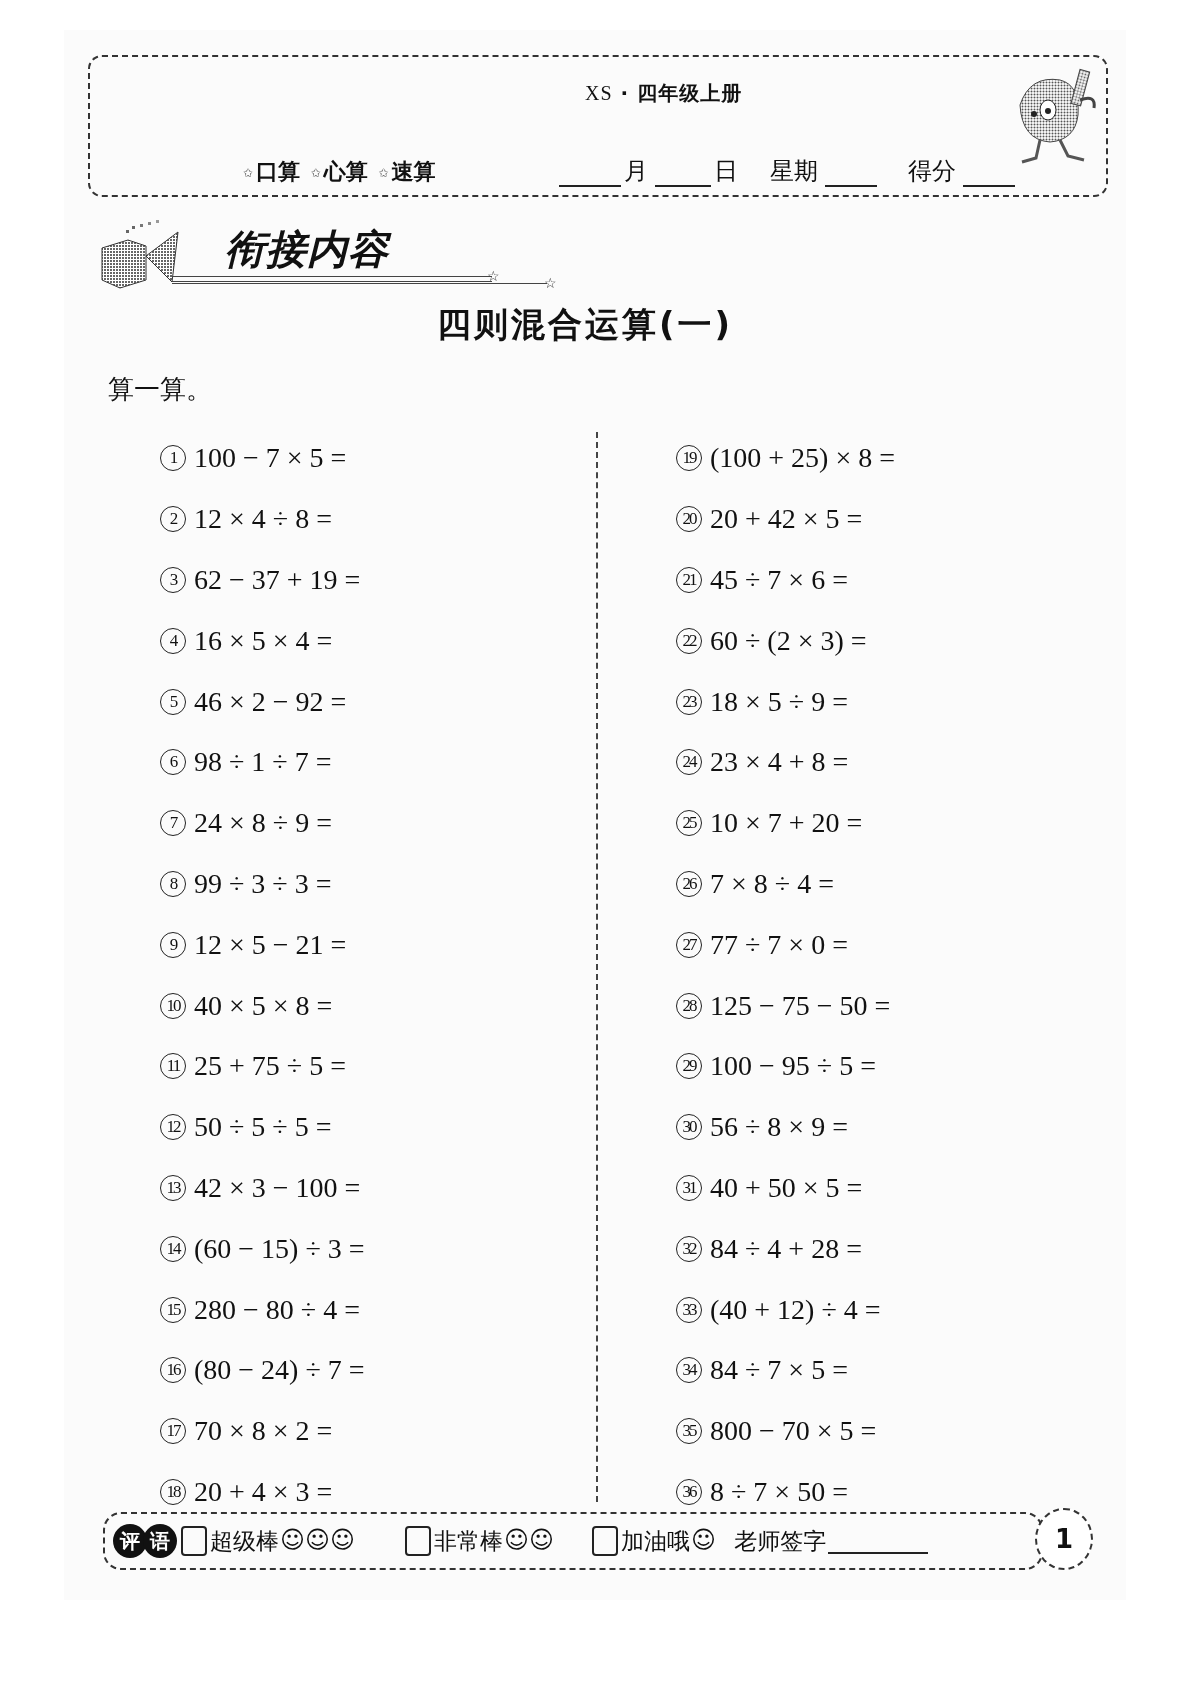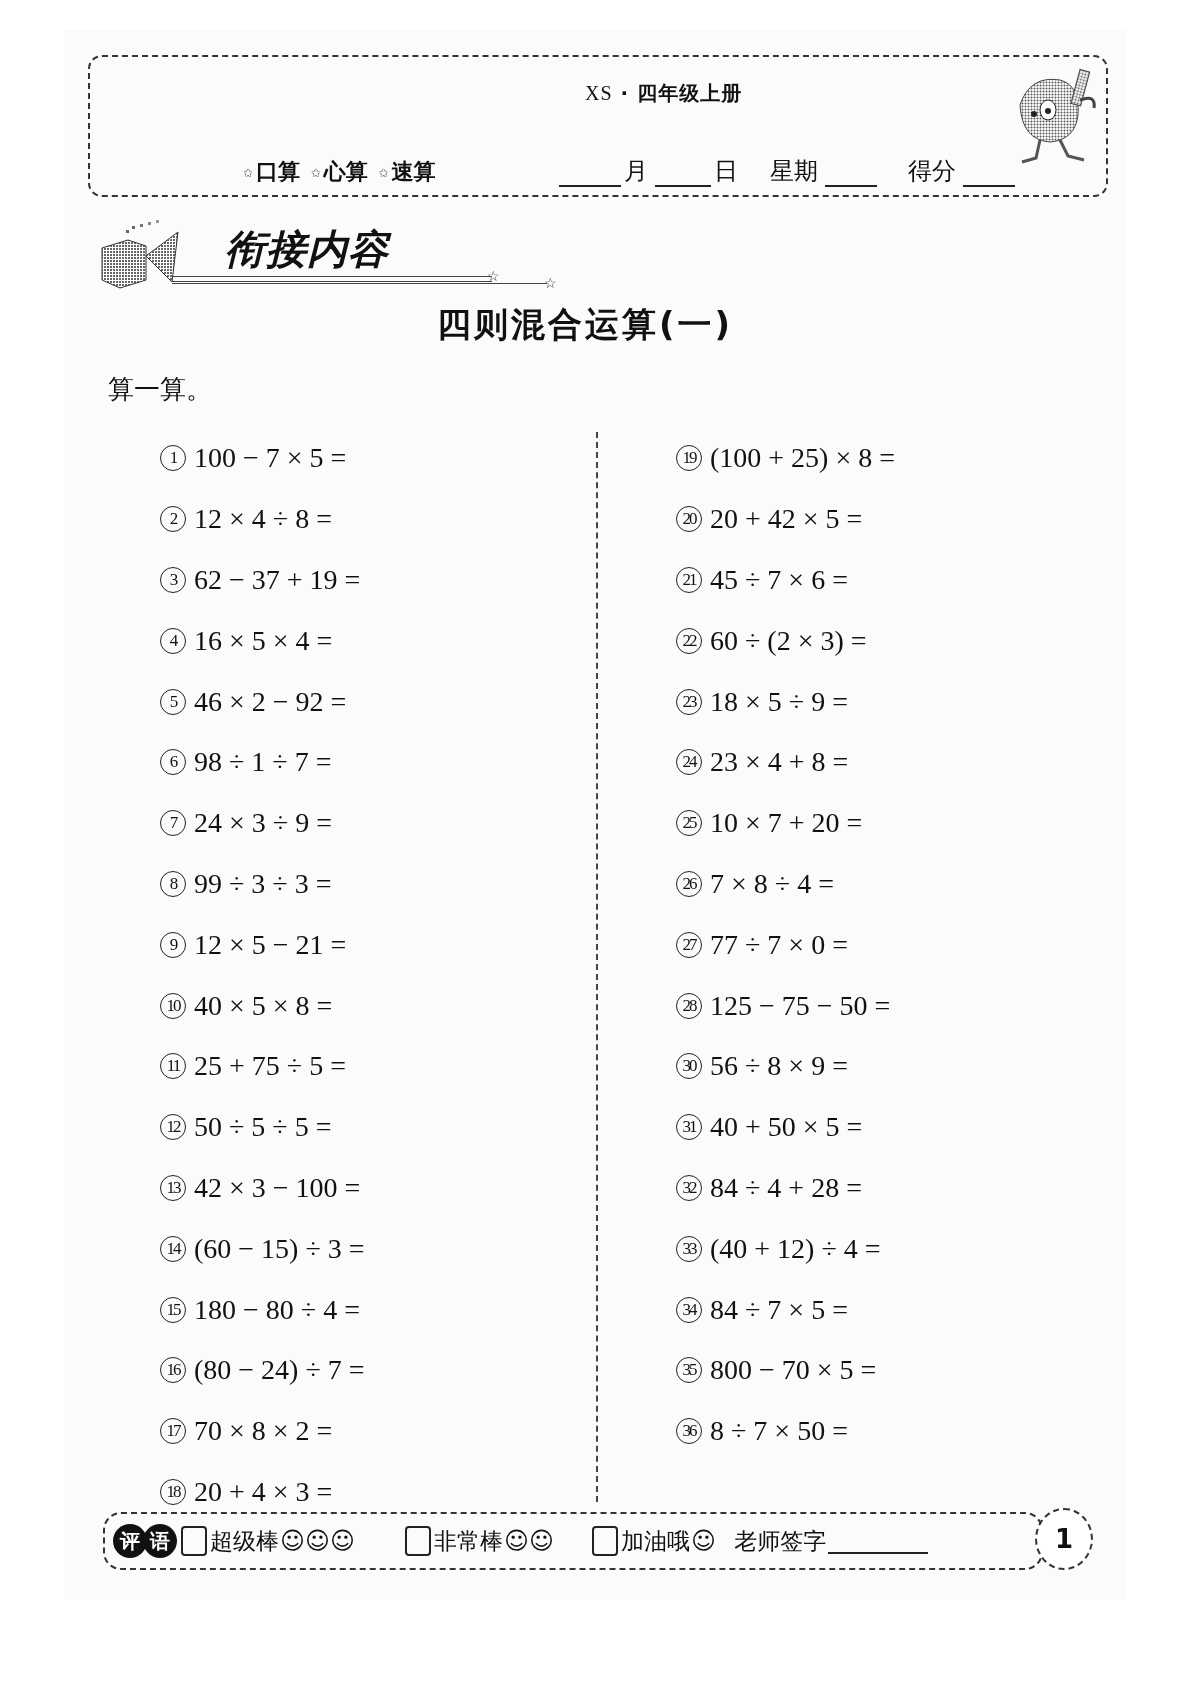--- a/index.html
+++ b/index.html
@@ -91,21 +91,21 @@
   .comment-badge { display: flex; margin-right: 8px; }
   .comment-badge span {
     width: 34px; height: 34px; border-radius: 50%; background: #111; color: #fff;
     display: inline-flex; align-items: center; justify-content: center;
     font-size: 20px; font-weight: bold; margin-right: -4px;
   }
   .check {
     width: 26px; height: 30px; border: 2px solid #222; border-radius: 4px;
     box-sizing: border-box; display: inline-block; margin-right: 3px;
   }
-  .rating { display: flex; align-items: center; }
+  .rating { display: flex; align-items: flex-start; }
   .rating.r1 { margin-right: 38px; }
   .rating.r2 { margin-right: 38px; padding-left: 12px; }
   .rating.r3 { margin-right: 18px; }
   .smiley { font-size: 24px; margin-left: 1px; }
   .sign-line { display: inline-block; width: 100px; border-bottom: 2px solid #222; height: 24px; margin-left: 2px; }
   .page-num {
     position: absolute; left: 1035px; top: 1508px; width: 58px; height: 62px;
     border: 2px dashed #333; border-radius: 50%; box-sizing: border-box;
     display: flex; align-items: center; justify-content: center;
     font-size: 26px; font-weight: bold; background: #fff;
@@ -180,45 +180,46 @@
 <div class="lesson-title">四则混合运算(一)</div>
 <div class="instruction">算一算。</div>
 
 <div class="col left" id="col-left">
     <div class="problem"><span class="num">1</span><span>100 − 7 × 5 =</span></div>
     <div class="problem"><span class="num">2</span><span>12 × 4 ÷ 8 =</span></div>
     <div class="problem"><span class="num">3</span><span>62 − 37 + 19 =</span></div>
     <div class="problem"><span class="num">4</span><span>16 × 5 × 4 =</span></div>
     <div class="problem"><span class="num">5</span><span>46 × 2 − 92 =</span></div>
     <div class="problem"><span class="num">6</span><span>98 ÷ 1 ÷ 7 =</span></div>
-    <div class="problem"><span class="num">7</span><span>24 × 3 ÷ 9 =</span></div>
+    <div class="problem"><span class="num">7</span><span>24 × 8 ÷ 9 =</span></div>
     <div class="problem"><span class="num">8</span><span>99 ÷ 3 ÷ 3 =</span></div>
     <div class="problem"><span class="num">9</span><span>12 × 5 − 21 =</span></div>
     <div class="problem"><span class="num">10</span><span>40 × 5 × 8 =</span></div>
     <div class="problem"><span class="num">11</span><span>25 + 75 ÷ 5 =</span></div>
     <div class="problem"><span class="num">12</span><span>50 ÷ 5 ÷ 5 =</span></div>
     <div class="problem"><span class="num">13</span><span>42 × 3 − 100 =</span></div>
     <div class="problem"><span class="num">14</span><span>(60 − 15) ÷ 3 =</span></div>
-    <div class="problem"><span class="num">15</span><span>180 − 80 ÷ 4 =</span></div>
+    <div class="problem"><span class="num">15</span><span>280 − 80 ÷ 4 =</span></div>
     <div class="problem"><span class="num">16</span><span>(80 − 24) ÷ 7 =</span></div>
     <div class="problem"><span class="num">17</span><span>70 × 8 × 2 =</span></div>
     <div class="problem"><span class="num">18</span><span>20 + 4 × 3 =</span></div>
   </div>
 <div class="divider"></div>
 <div class="col right" id="col-right">
     <div class="problem"><span class="num">19</span><span>(100 + 25) × 8 =</span></div>
     <div class="problem"><span class="num">20</span><span>20 + 42 × 5 =</span></div>
     <div class="problem"><span class="num">21</span><span>45 ÷ 7 × 6 =</span></div>
     <div class="problem"><span class="num">22</span><span>60 ÷ (2 × 3) =</span></div>
     <div class="problem"><span class="num">23</span><span>18 × 5 ÷ 9 =</span></div>
     <div class="problem"><span class="num">24</span><span>23 × 4 + 8 =</span></div>
     <div class="problem"><span class="num">25</span><span>10 × 7 + 20 =</span></div>
     <div class="problem"><span class="num">26</span><span>7 × 8 ÷ 4 =</span></div>
     <div class="problem"><span class="num">27</span><span>77 ÷ 7 × 0 =</span></div>
     <div class="problem"><span class="num">28</span><span>125 − 75 − 50 =</span></div>
+    <div class="problem"><span class="num">29</span><span>100 − 95 ÷ 5 =</span></div>
     <div class="problem"><span class="num">30</span><span>56 ÷ 8 × 9 =</span></div>
     <div class="problem"><span class="num">31</span><span>40 + 50 × 5 =</span></div>
     <div class="problem"><span class="num">32</span><span>84 ÷ 4 + 28 =</span></div>
     <div class="problem"><span class="num">33</span><span>(40 + 12) ÷ 4 =</span></div>
     <div class="problem"><span class="num">34</span><span>84 ÷ 7 × 5 =</span></div>
     <div class="problem"><span class="num">35</span><span>800 − 70 × 5 =</span></div>
     <div class="problem"><span class="num">36</span><span>8 ÷ 7 × 50 =</span></div>
   </div>
 
 <div class="footer-box">

